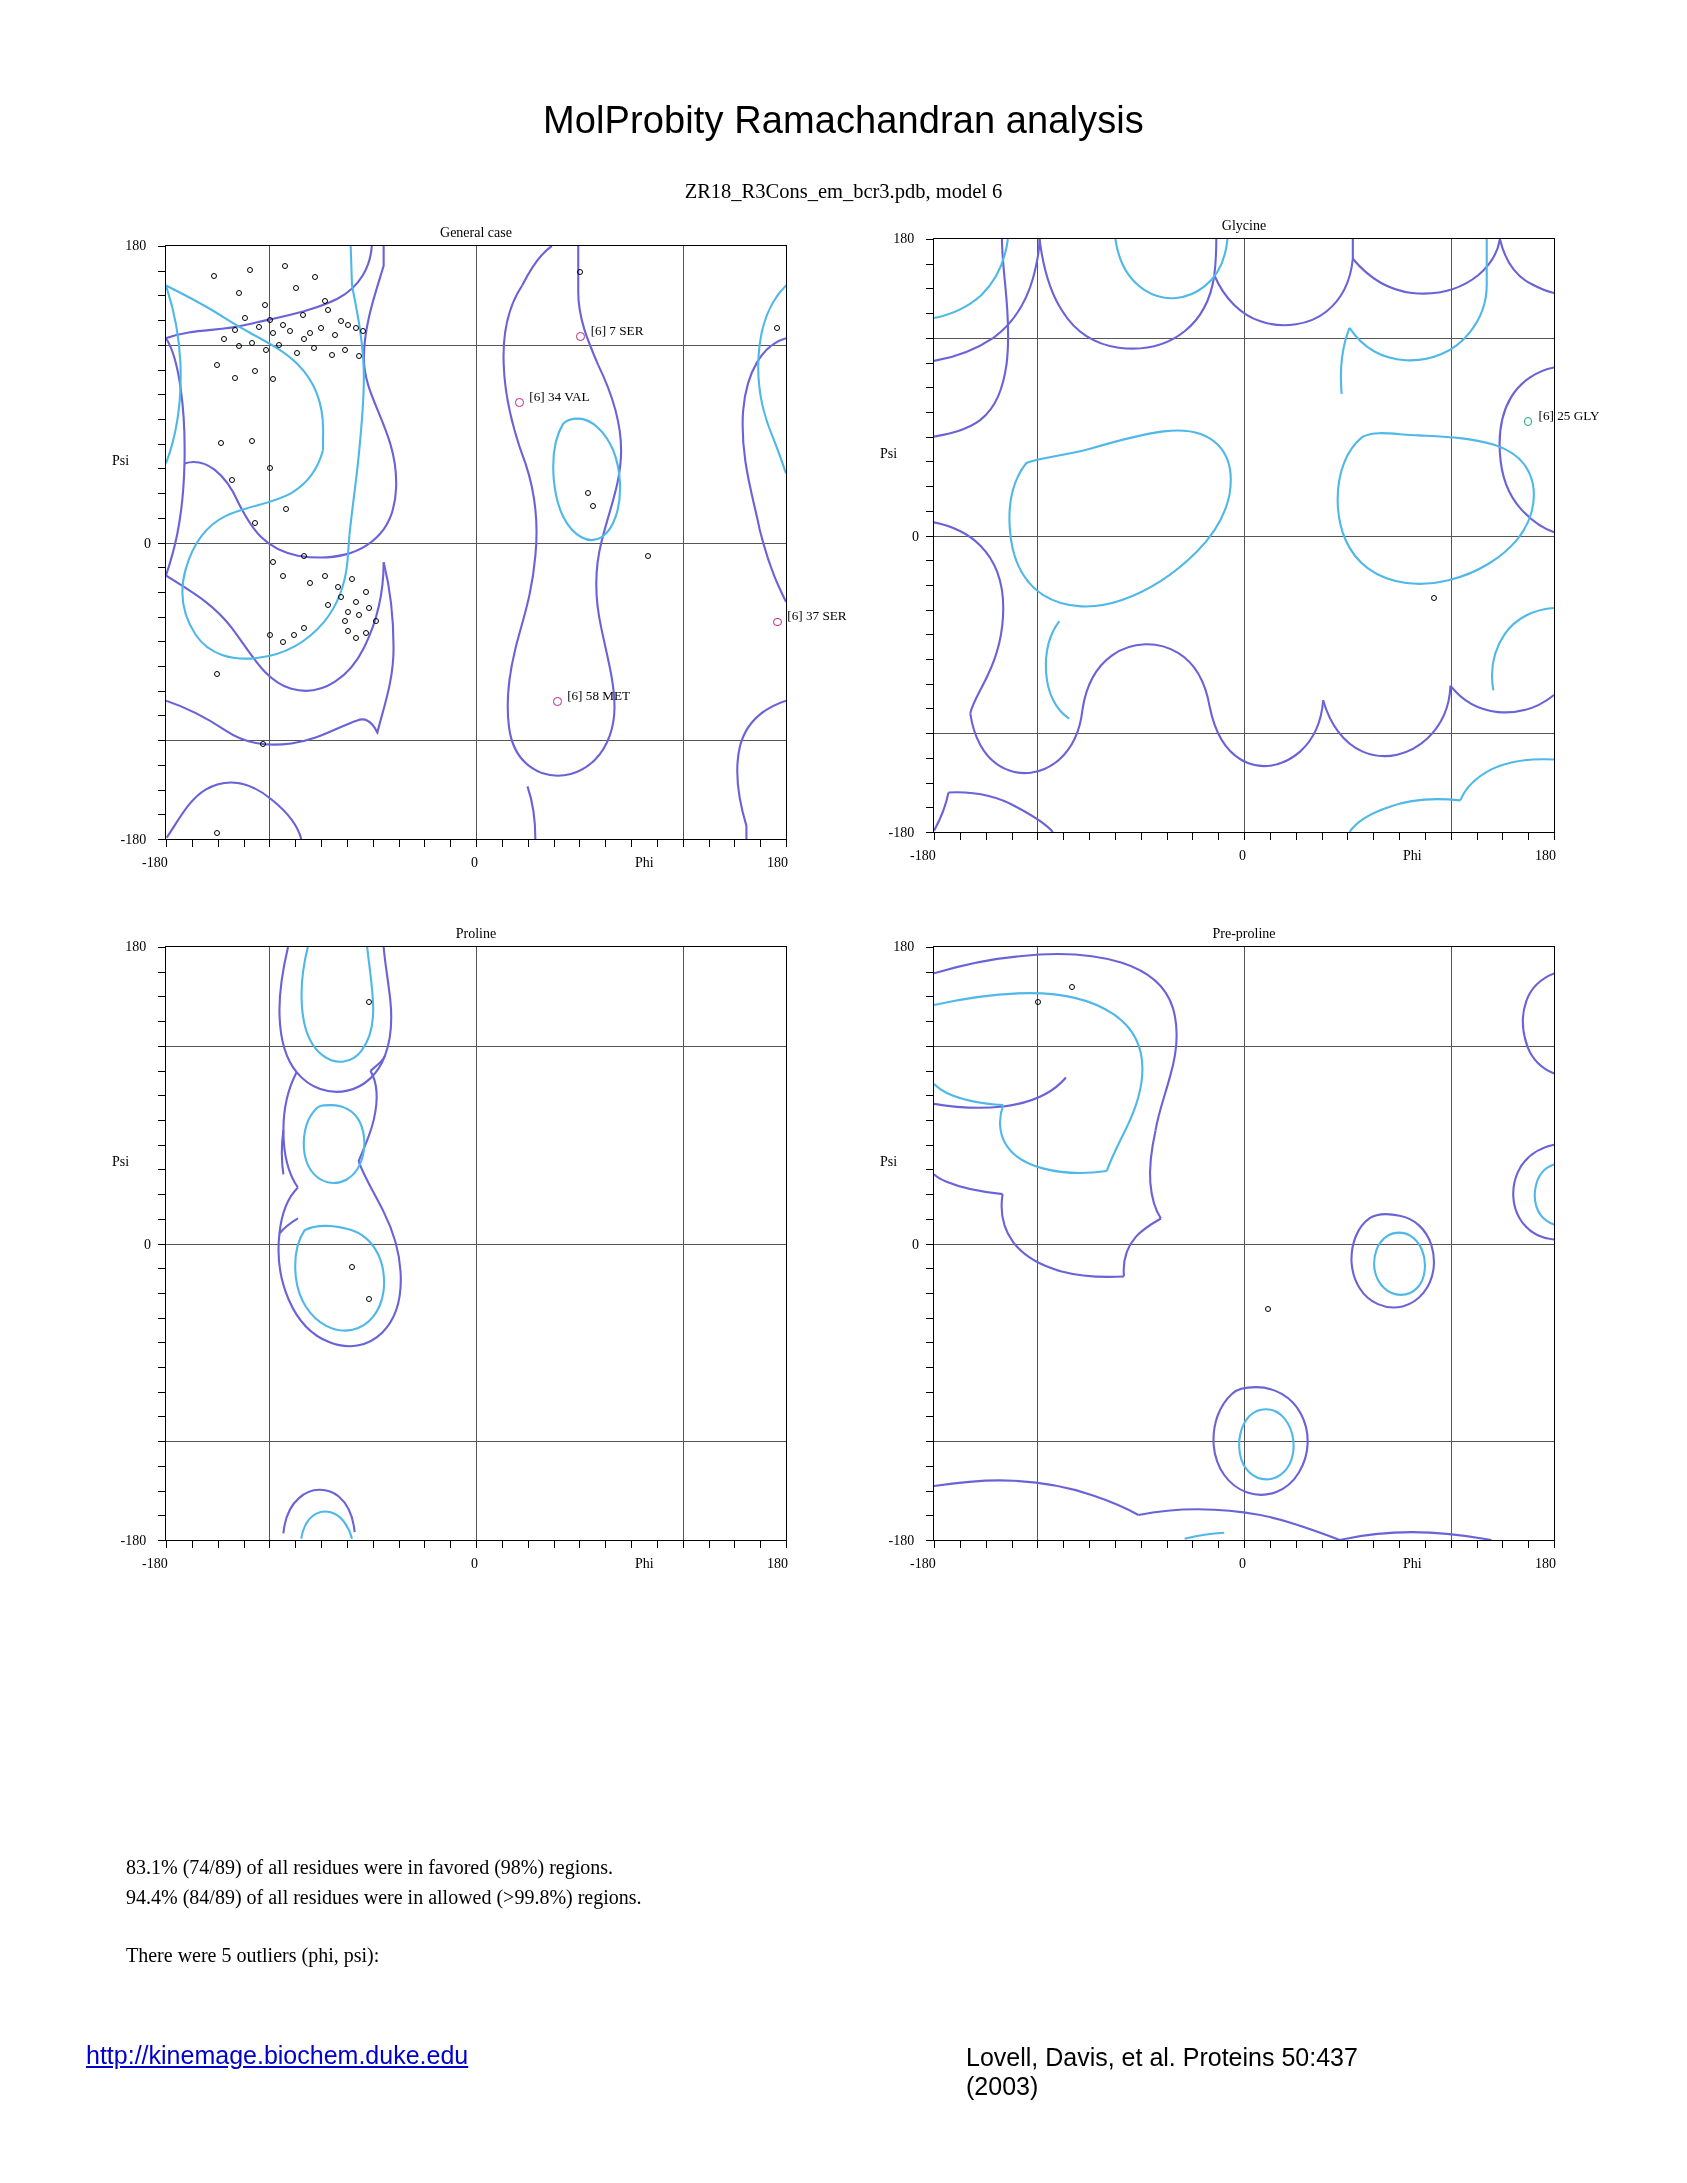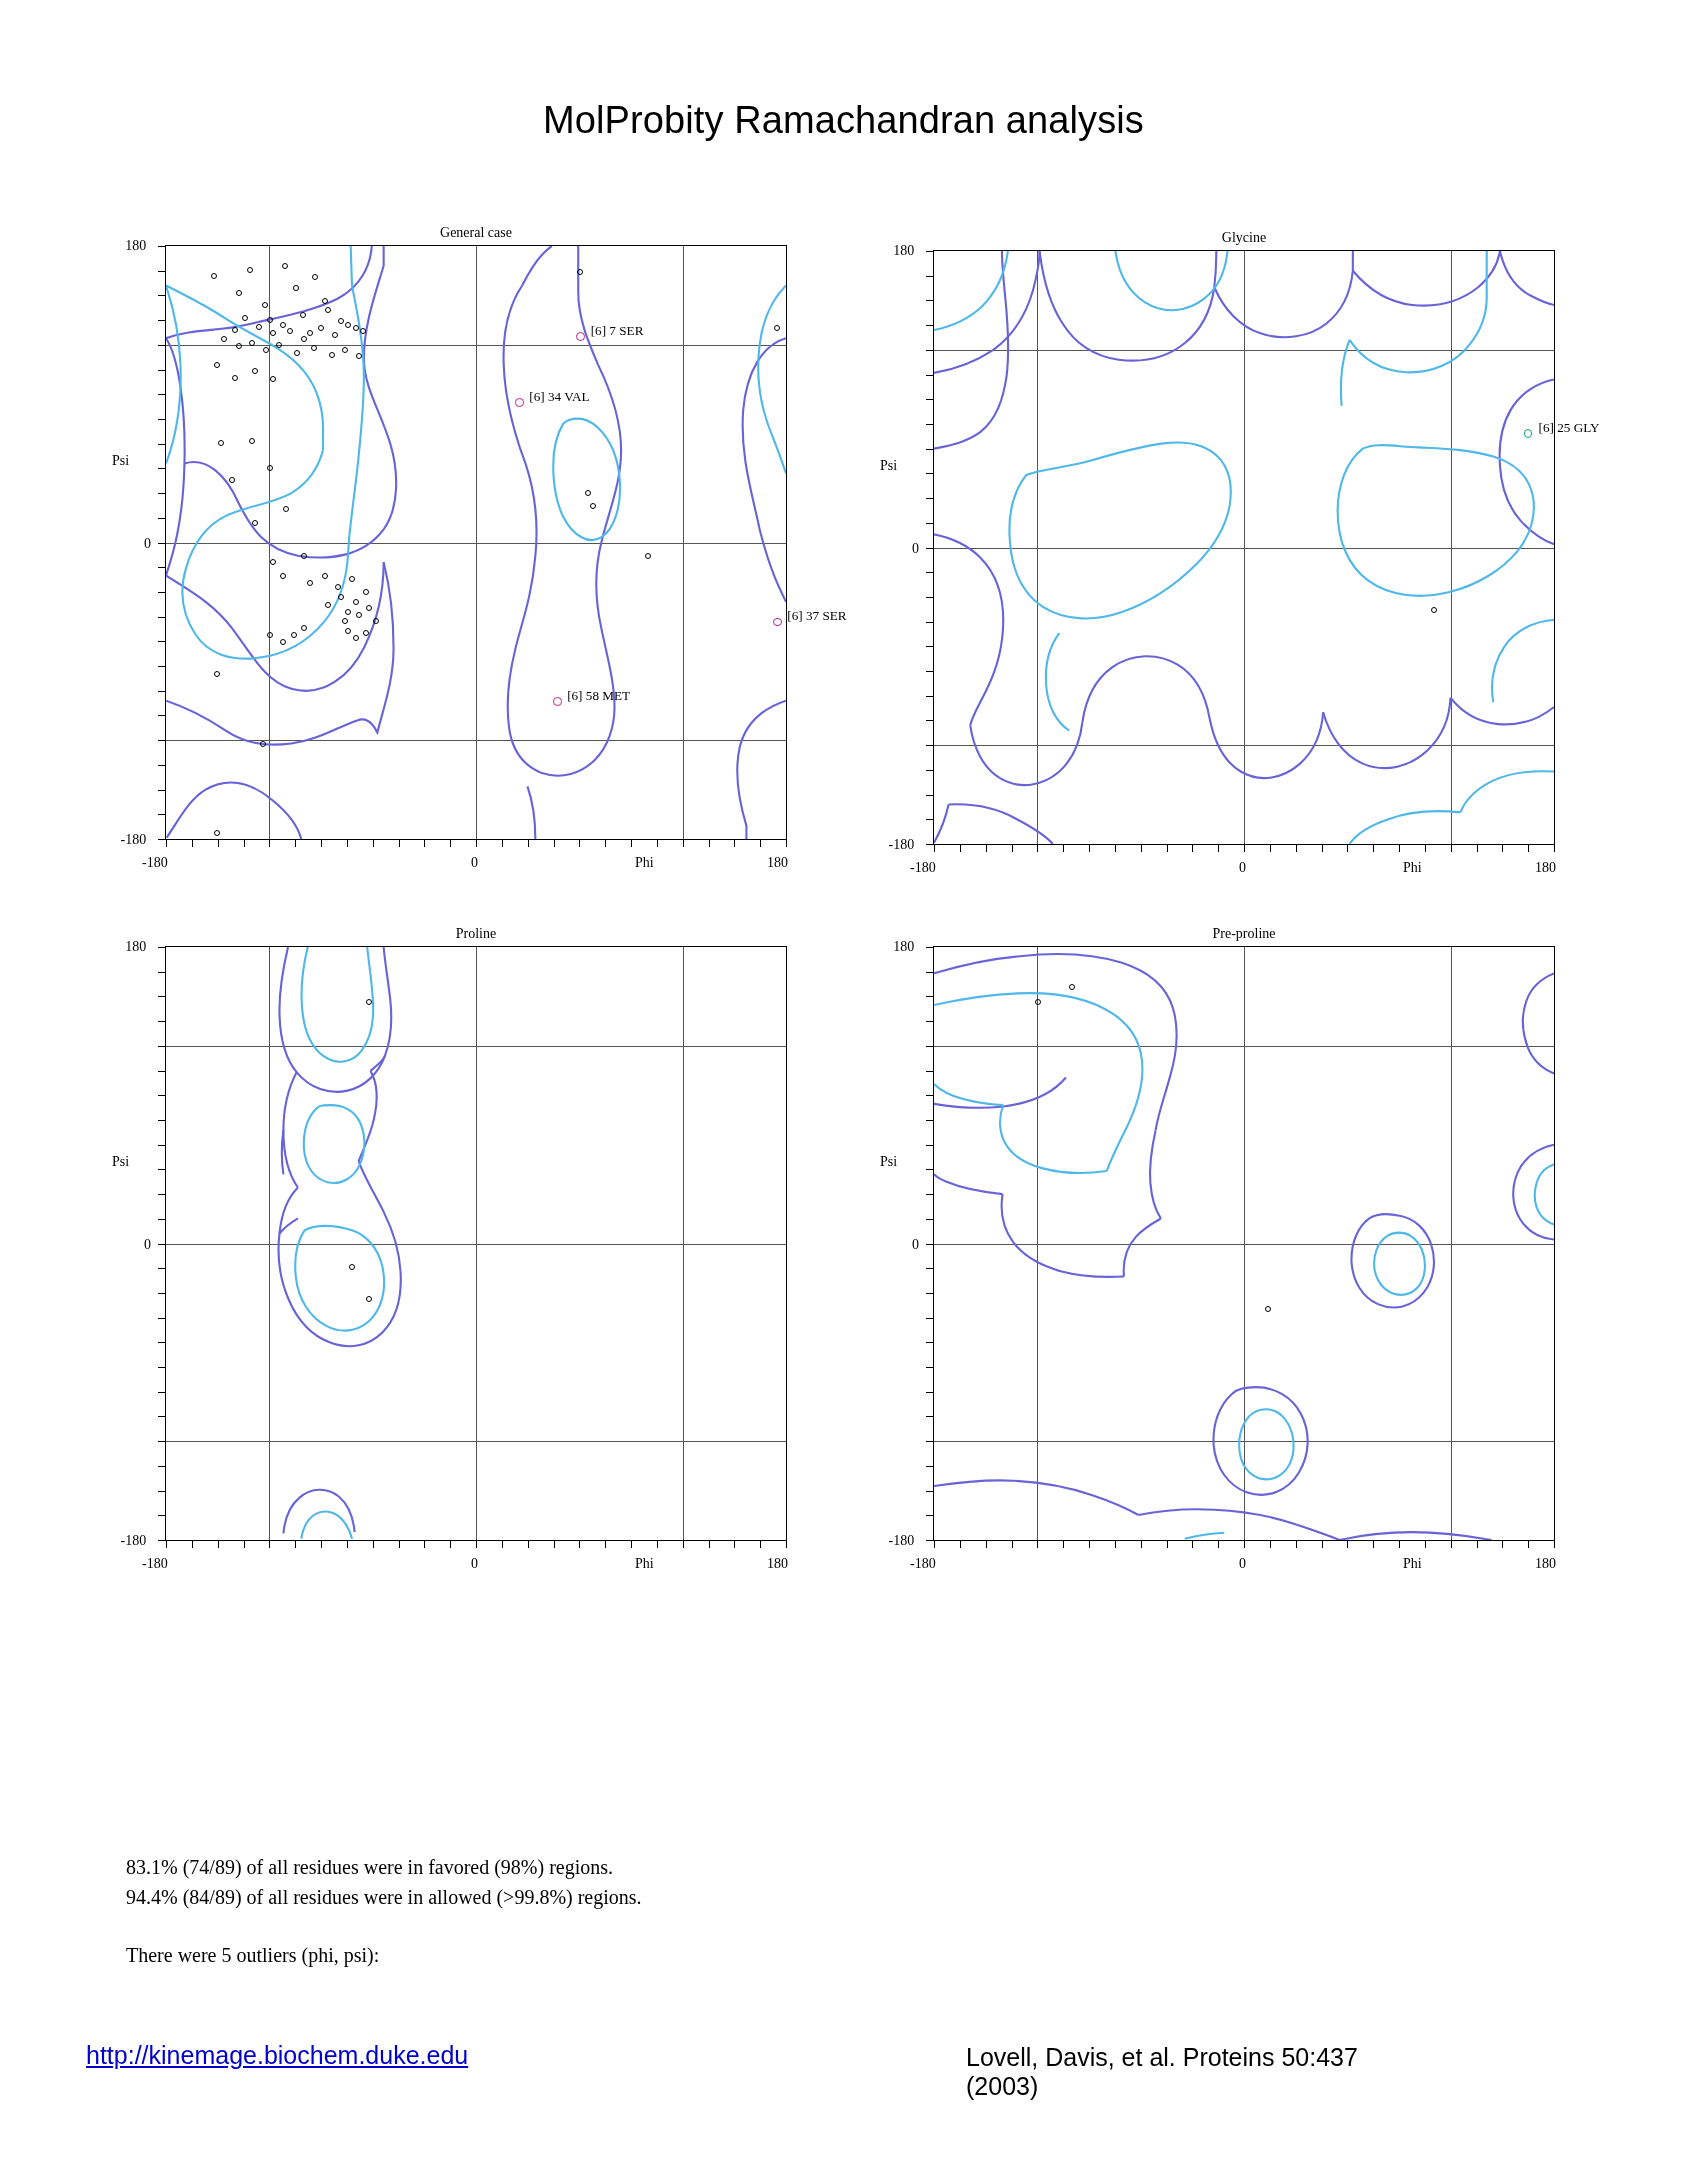--- a/index.html
+++ b/index.html
@@ -180,20 +180,21 @@
     font-size: 25px;
     font-family: "Liberation Sans", sans-serif;
   }
 </style>
 </head>
 <body>
 
 <div class="page">
 
   <div class="title">MolProbity Ramachandran analysis</div>
+  <div class="subtitle">ZR18_R3Cons_em_bcr3.pdb, model 6</div>
 
   <div class="panel" id="panel0" style="left:112px; top:225px; width:695px; height:655px;">
     <div class="panel-title" style="left:53px; width:622px;">General case</div>
     <div class="plotbox">
       <div class="plot-inner">
         <div class="grid-v" style="left:50%"></div>
         <div class="grid-v" style="left:16.666%"></div>
         <div class="grid-v" style="left:83.333%"></div>
         <div class="grid-h" style="top:50%"></div>
         <div class="grid-h" style="top:16.666%"></div>
@@ -365,21 +366,21 @@
     <div class="axlabel" style="left:13.2px; top:13.2px;">180</div>
     <div class="axlabel" style="left:32px; top:311px;">0</div>
     <div class="axlabel" style="left:8.6px; top:607px;">-180</div>
     <div class="axis-name" style="left:0px; top:228px;">Psi</div>
     <div class="axlabel" style="left:30px; top:630px;">-180</div>
     <div class="axlabel" style="left:359px; top:630px;">0</div>
     <div class="axlabel" style="left:655px; top:630px;">180</div>
     <div class="axis-name" style="left:523px; top:630px;">Phi</div>
   </div>
 
-  <div class="panel" id="panel1" style="left:880px; top:230px; width:695px; height:655px;">
+  <div class="panel" id="panel1" style="left:880px; top:218px; width:695px; height:655px;">
     <div class="panel-title" style="left:53px; width:622px;">Glycine</div>
     <div class="plotbox">
       <div class="plot-inner">
         <div class="grid-v" style="left:50%"></div>
         <div class="grid-v" style="left:16.666%"></div>
         <div class="grid-v" style="left:83.333%"></div>
         <div class="grid-h" style="top:50%"></div>
         <div class="grid-h" style="top:16.666%"></div>
         <div class="grid-h" style="top:83.333%"></div>
 

